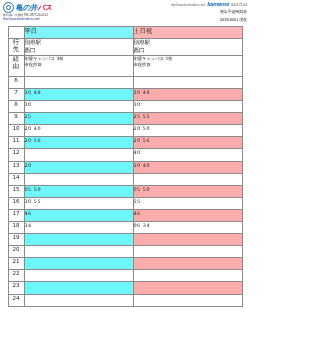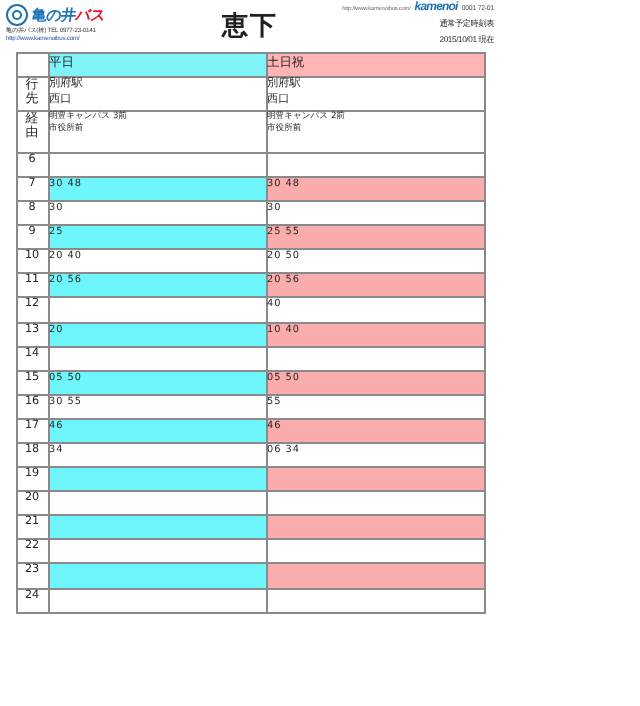--- a/index.html
+++ b/index.html
@@ -233,21 +233,20 @@
       <span class="brand-word">
         <span class="blue">亀の井</span><span>バス</span>
       </span>
     </div>
     <div class="brand-lines">
       <div>亀の井バス(株) TEL 0977-23-0141</div>
       <div class="url">http://www.kamenoibus.com/</div>
     </div>
   </div>
 
-  <div class="doc-title">恵下</div>
 
   <div class="header-right">
     <div class="hr-top">
       <span class="hr-url">http://www.kamenoibus.com/</span>
       <span class="hr-logo">kamenoi</span>
       <span class="hr-code">0001 72-01</span>
     </div>
     <div class="hr-sub">通常予定時刻表</div>
     <div class="hr-sub">2015/10/01 現在</div>
   </div>

